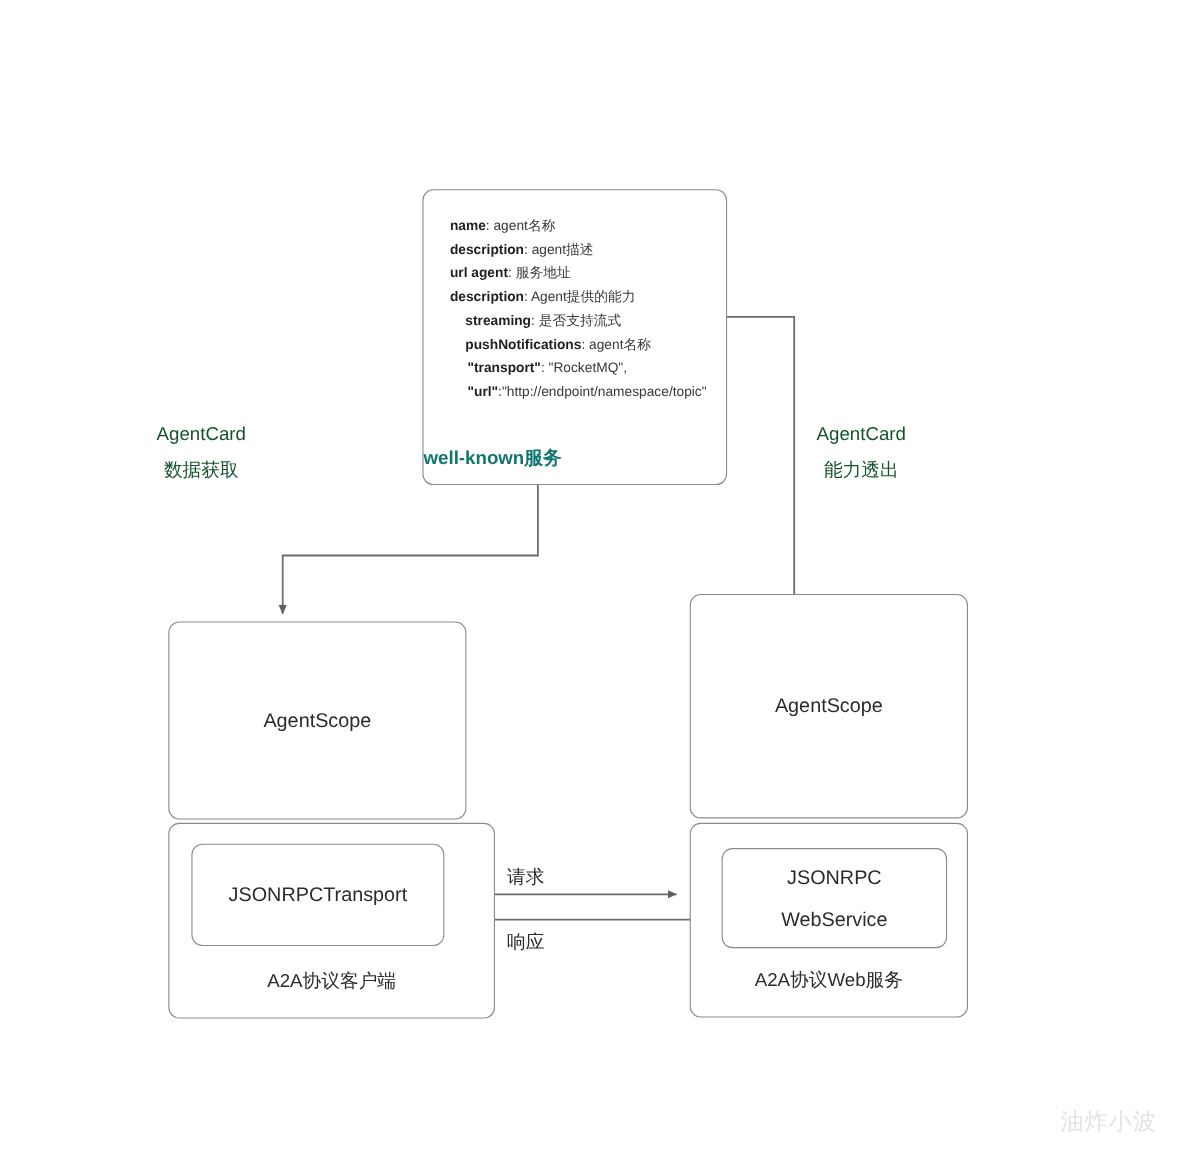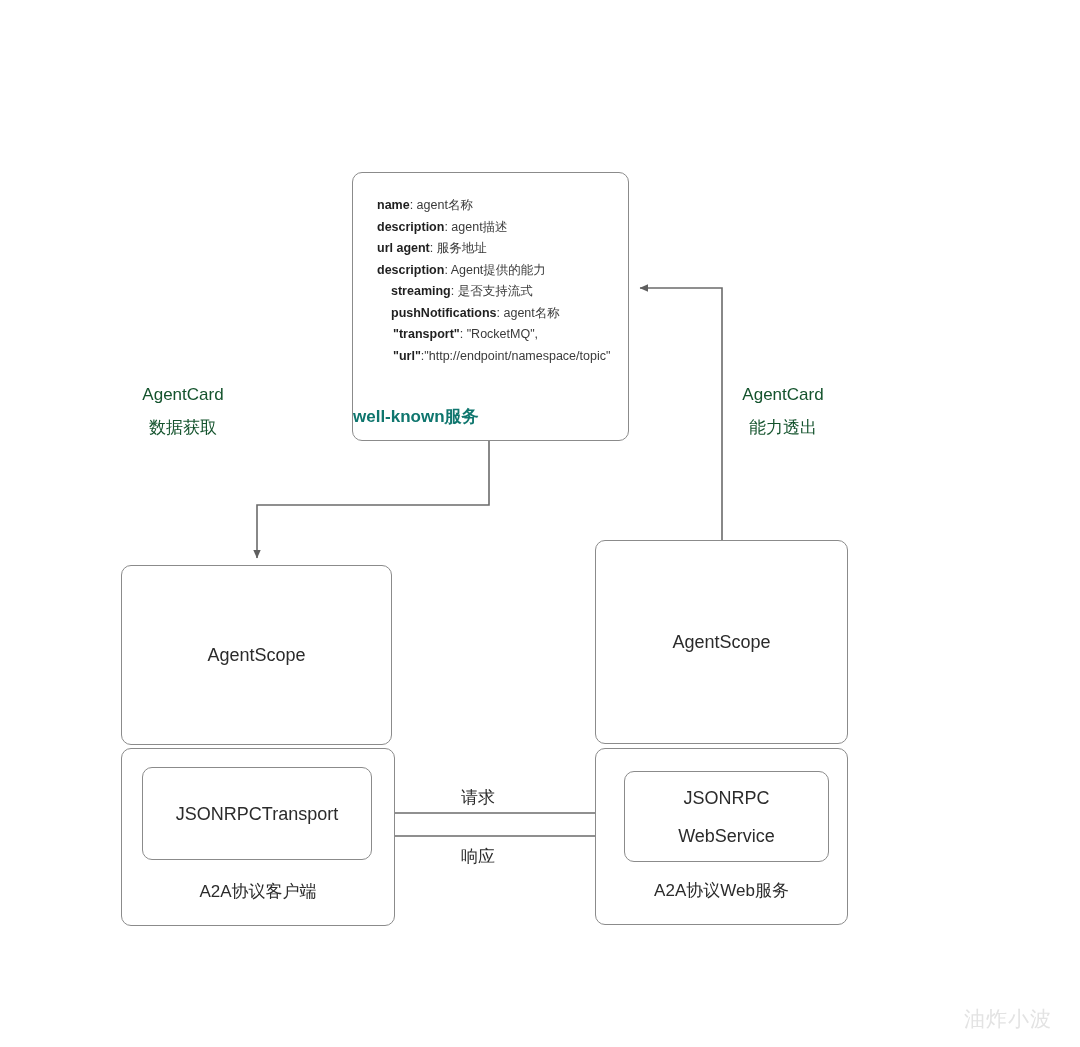--- a/index.html
+++ b/index.html
@@ -18,20 +18,21 @@
     height: 1047px;
     background: #ffffff;
     overflow: hidden;
   }
   .box {
     position: absolute;
     box-sizing: border-box;
     border: 1.6px solid #8b8b8b;
     border-radius: 10px;
     background: #ffffff;
+    margin-left: 32px;
   }
   .inner-box {
     position: absolute;
     box-sizing: border-box;
     border: 1.4px solid #8b8b8b;
     border-radius: 10px;
     background: #ffffff;
   }
 
   
@@ -71,21 +72,21 @@
     line-height: 33px;
     color: #14532d;
     text-align: center;
     white-space: nowrap;
   }
   #caption-left  { left: 118px; top: 378px; width: 130px; }
   #caption-right { left: 718px; top: 378px; width: 130px; }
 
   
   #agentscope-left   { left: 121px; top: 565px; width: 271px; height: 180px; }
-  #a2a-client        { left: 121px; top: 748px; width: 274px; height: 178px; }
+  #a2a-client        { left: 121px; top: 748px; width: 297px; height: 178px; }
   #agentscope-right  { left: 595px; top: 540px; width: 253px; height: 204px; }
   #a2a-web           { left: 595px; top: 748px; width: 253px; height: 177px; }
 
   #jsonrpc-transport { left: 20px;  top: 18px;  width: 230px; height: 93px; }
   #jsonrpc-webservice{ left: 28px;  top: 22px;  width: 205px; height: 91px; }
 
   .inner-text {
     position: absolute;
     left: 0; right: 0; top: 50%;
     transform: translateY(-50%);

